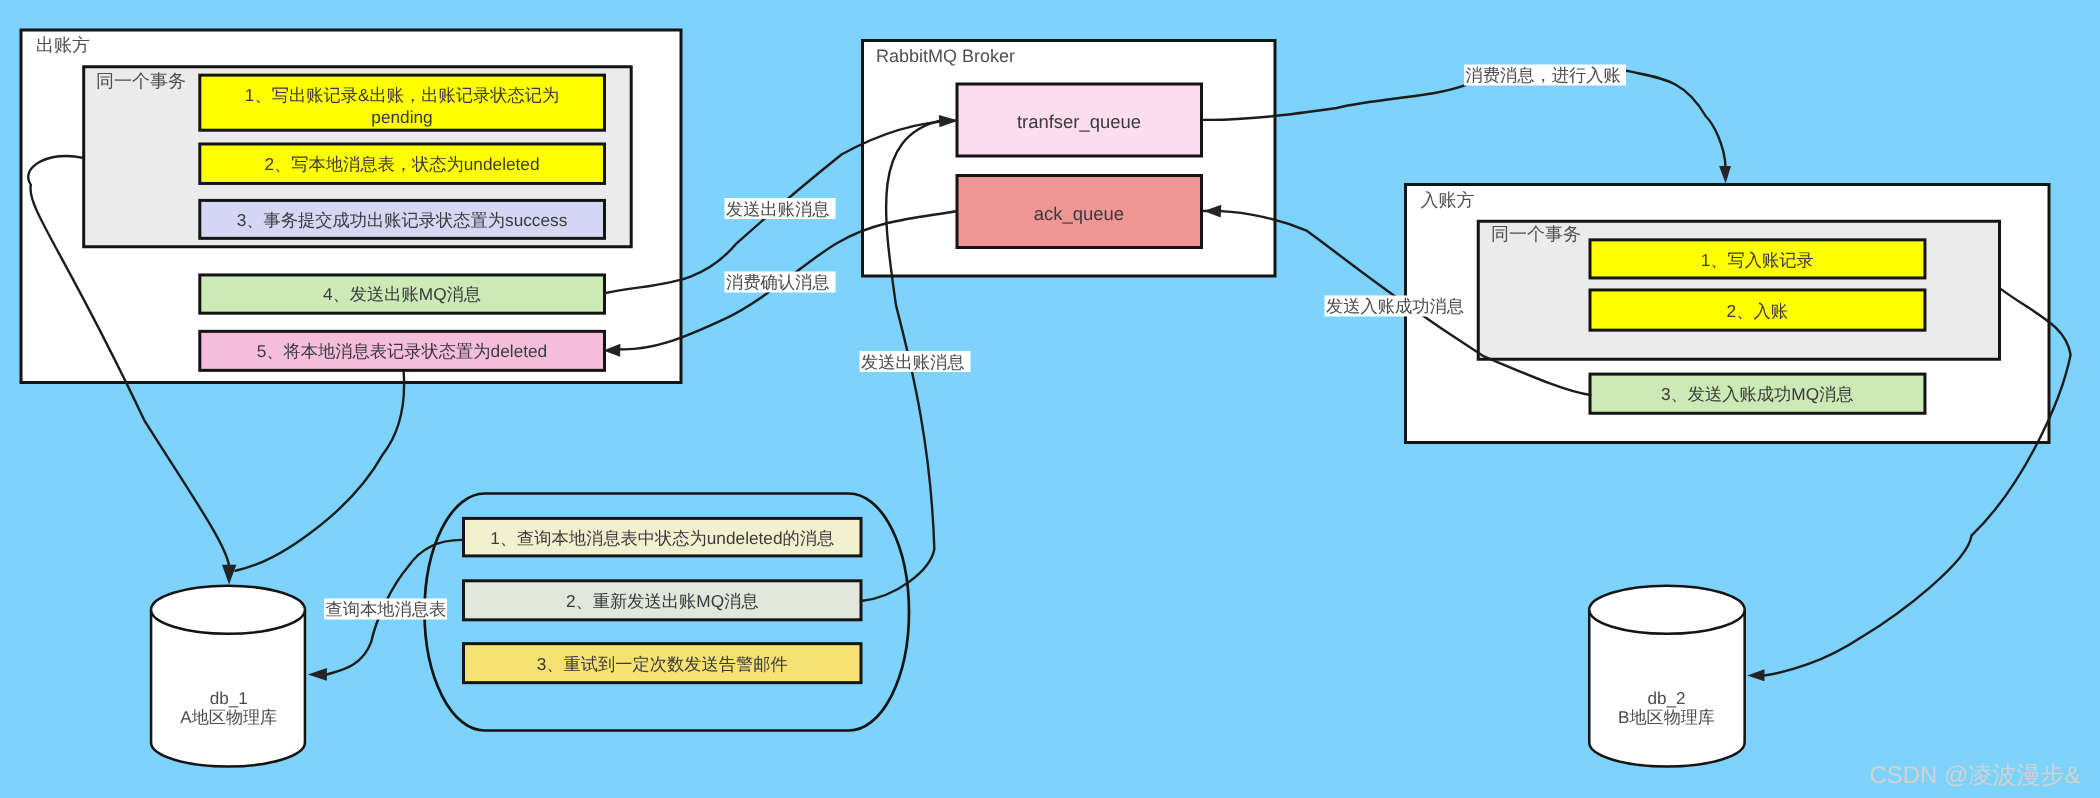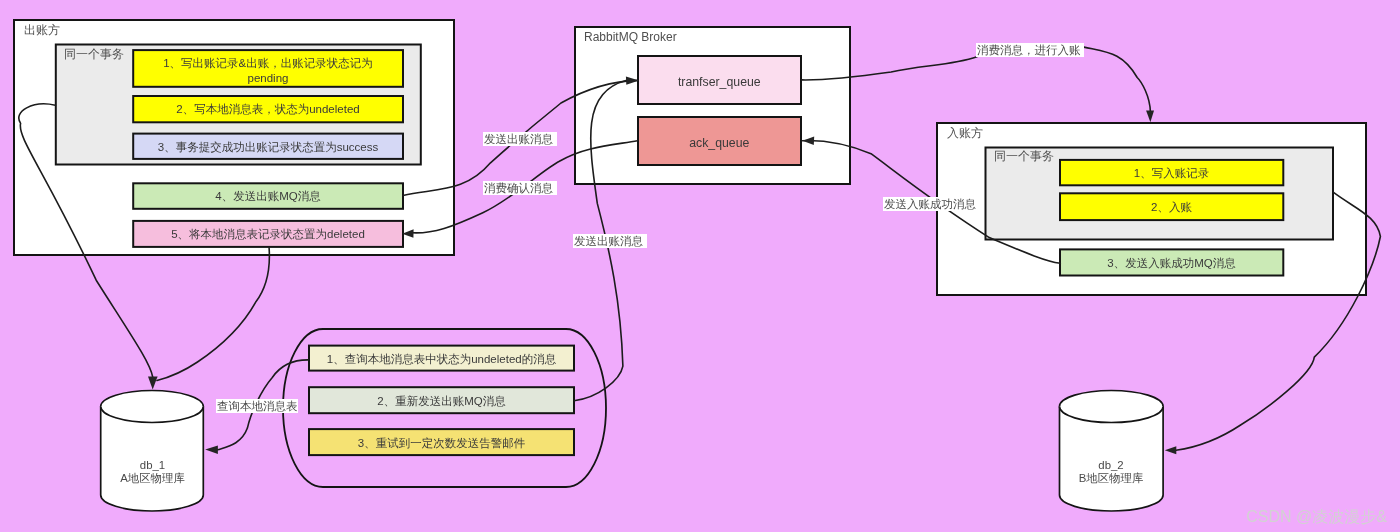--- a/index.html
+++ b/index.html
@@ -1,19 +1,19 @@
 <!DOCTYPE html>
 <html><head>
 <meta charset="utf-8">
 <title>Distributed transaction diagram</title>
 <style>
   html,body{margin:0;padding:0;background:#ffffff;}
   body{width:1400px;height:532px;overflow:hidden;
        font-family:"Liberation Sans","DejaVu Sans",sans-serif;}
-  #stage{position:relative;width:1400px;height:532px;background:#f0abfc;}
+  #stage{position:relative;width:1400px;height:532px;background:#7dd3fc;}
   svg#canvas{position:absolute;left:0;top:0;display:block;}
   .grp-box{fill:#ffffff;stroke:#141414;stroke-width:2;}
   .tx-box{fill:#ebebeb;stroke:#141414;stroke-width:2;}
   .step-box{stroke:#141414;stroke-width:2;}
   .edge{fill:none;stroke:#1c1c1c;stroke-width:1.6;stroke-linecap:round;}
   .arrowhead{fill:#242424;stroke:none;}
   .cyl{fill:#ffffff;stroke:#141414;stroke-width:1.7;}
   .roundbox{fill:none;stroke:#141414;stroke-width:1.8;}
   text{fill:#4d4d4d;}
   .t-grp{font-size:12px;fill:#4f4f4f;}

